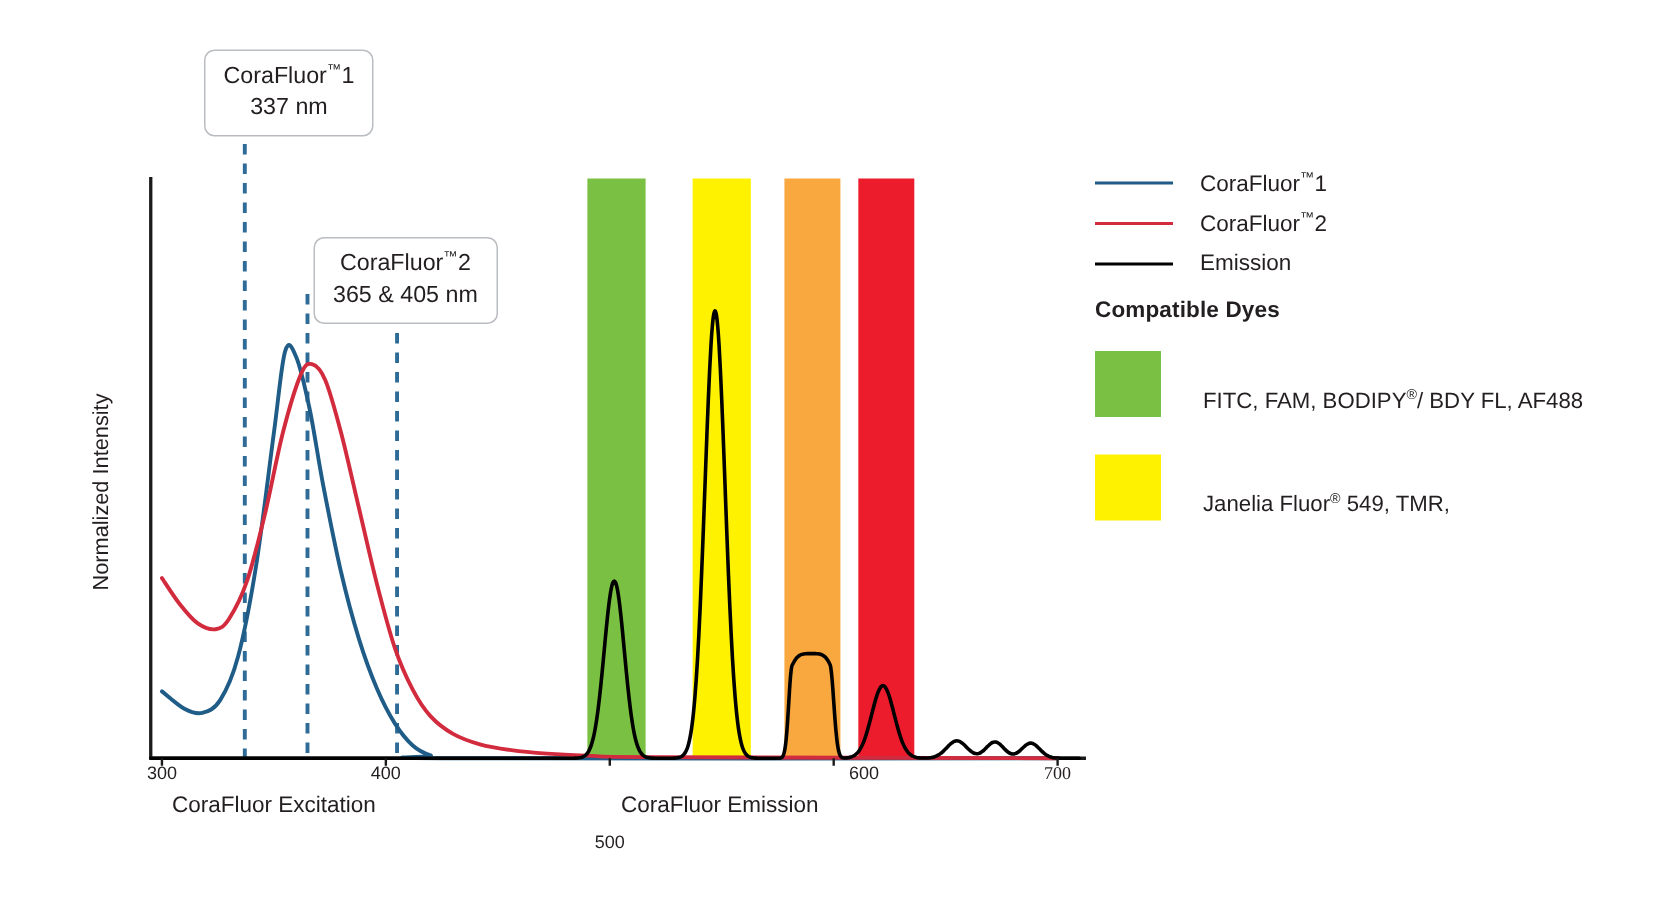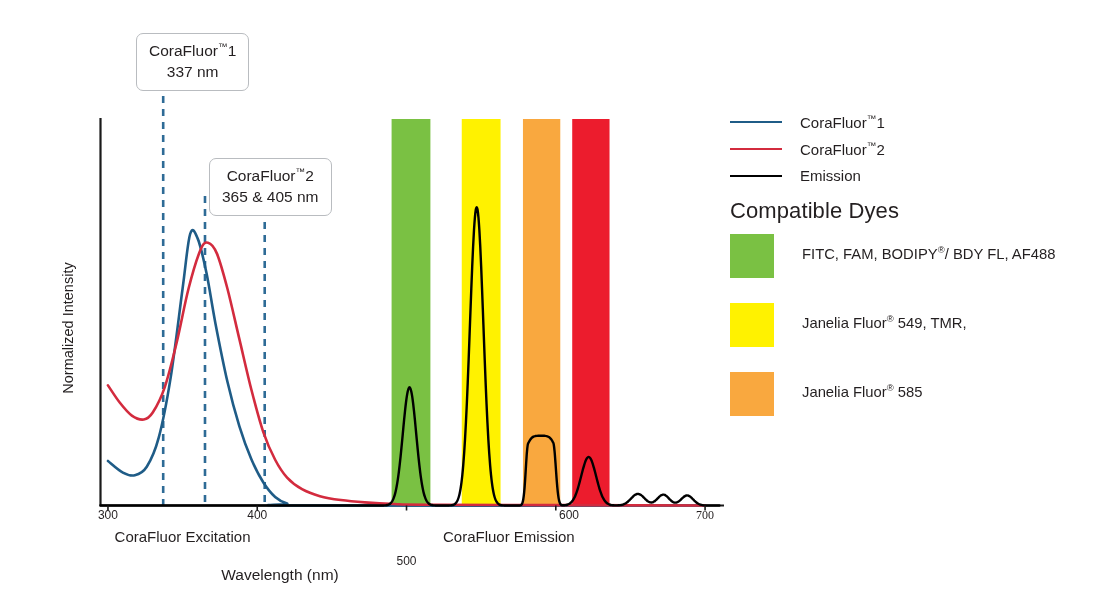--- a/index.html
+++ b/index.html
@@ -44,24 +44,24 @@
   }
 
   
   #legend{position:absolute;left:730px;top:108px;width:360px;z-index:7;}
   .lg-row{display:flex;align-items:center;height:27px;}
   .lg-swatch{width:52px;height:0;border-top:2.6px solid #000;margin-right:18px;flex:0 0 52px;}
   .lg-txt{font-size:15px;color:#231f20;white-space:nowrap;}
 
   #dyes-title{
     position:absolute;left:730px;top:198px;
-    font-size:22px;color:#231f20;font-weight:400;letter-spacing:.1px;z-index:7;
+    font-size:15px;color:#231f20;font-weight:700;letter-spacing:.1px;z-index:7;
   }
   #dyes{position:absolute;left:730px;top:234px;width:370px;z-index:7;}
-  .dye-row{display:flex;align-items:flex-start;margin-bottom:25px;}
+  .dye-row{display:flex;align-items:flex-end;margin-bottom:25px;}
   .dye-sw{width:44px;height:44px;flex:0 0 44px;margin-right:28px;}
   .dye-txt{font-size:14.8px;line-height:1.32;color:#231f20;padding-top:10px;}
   .dye-txt .l2{display:block;}
   .reg{font-size:9.5px;vertical-align:super;}
 </style>
 </head>
 <body>
 
 <div id="stage">
 
@@ -90,21 +90,20 @@
     <span class="ln">337 nm</span>
   </div>
 
   <div class="callout" id="callout-2">
     <span class="ln"><span>CoraFluor</span><span class="sup">™</span><span>2</span></span>
     <span class="ln">365 &amp; 405 nm</span>
   </div>
 
   <div id="ylabel">Normalized Intensity</div>
 
-  <div id="xlabel">Wavelength (nm)</div>
 
   <div id="legend">
     <div class="lg-row">
       <span class="lg-swatch" id="lgs0" style="border-top-color: rgb(31, 92, 135);"></span>
       <span class="lg-txt"><span>CoraFluor</span><span class="sup">™</span><span>1</span></span>
     </div>
     <div class="lg-row">
       <span class="lg-swatch" id="lgs1" style="border-top-color: rgb(211, 43, 62);"></span>
       <span class="lg-txt"><span>CoraFluor</span><span class="sup">™</span><span>2</span></span>
     </div>
@@ -117,26 +116,22 @@
   <div id="dyes-title">Compatible Dyes</div>
   <div id="dyes">
       <div class="dye-row">
         <span class="dye-sw" style="background: rgb(122, 193, 67);"></span>
         <span class="dye-txt"><span>FITC, FAM, BODIPY</span><span class="reg">®</span><span>/ BDY FL, AF488</span></span>
       </div>
       <div class="dye-row">
         <span class="dye-sw" style="background: rgb(255, 242, 0);"></span>
         <span class="dye-txt"><span>Janelia Fluor</span><span class="reg">®</span><span> 549, TMR,</span></span>
       </div>
-      <div class="dye-row">
-        <span class="dye-sw" style="background: rgb(249, 168, 63);"></span>
-        <span class="dye-txt"><span>Janelia Fluor</span><span class="reg">®</span><span> 585</span></span>
-      </div>
     </div>
 
 <div class="axtick" style="left: 72.9639px; top: 508px;">300</div>
     <div class="axtick" style="left: 222.241px; top: 508px;">400</div>
     <div class="axtick" style="left: 371.518px; top: 524px; margin-top: 30px;">500</div>
-    <div class="axtick" style="left: 534px; top: 508px;">600</div>
+    <div class="axtick" style="left: 516px; top: 508px; text-align: right;">600</div>
     <div class="axtick" style="left: 670.072px; top: 508px; font-family: Liberation Serif, serif;">700</div>
     <div class="axsub" style="top: 528px; left: 114.602px;">CoraFluor Excitation</div>
-    <div class="axsub" style="top: 528px; left: 443px;">CoraFluor Emission</div>
+    <div class="axsub" style="top: 528px; left: 414px;">CoraFluor Emission</div>
   </div>
 
 </body></html>

